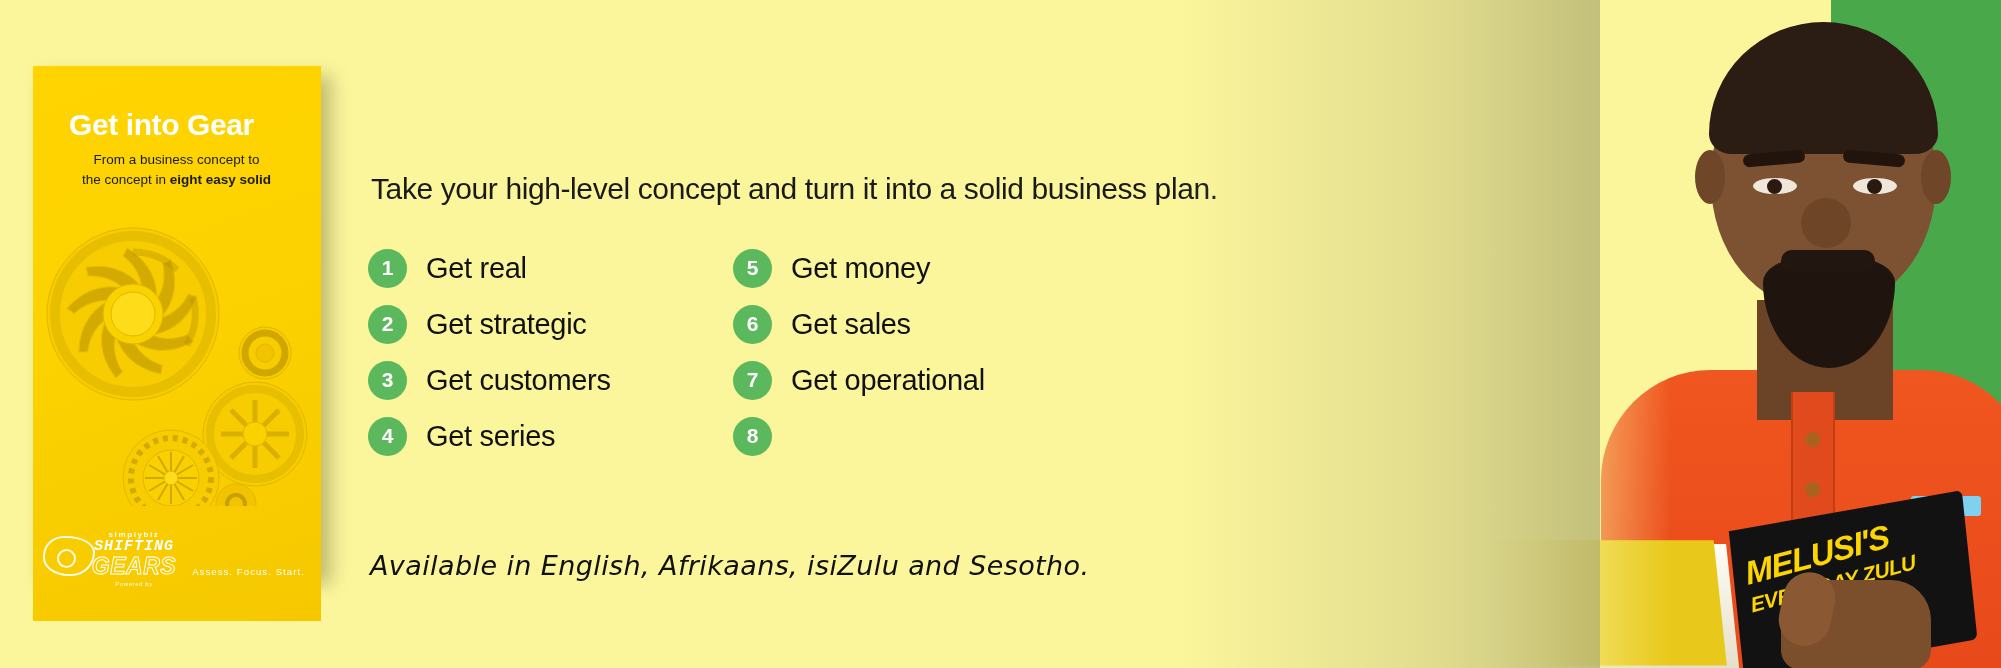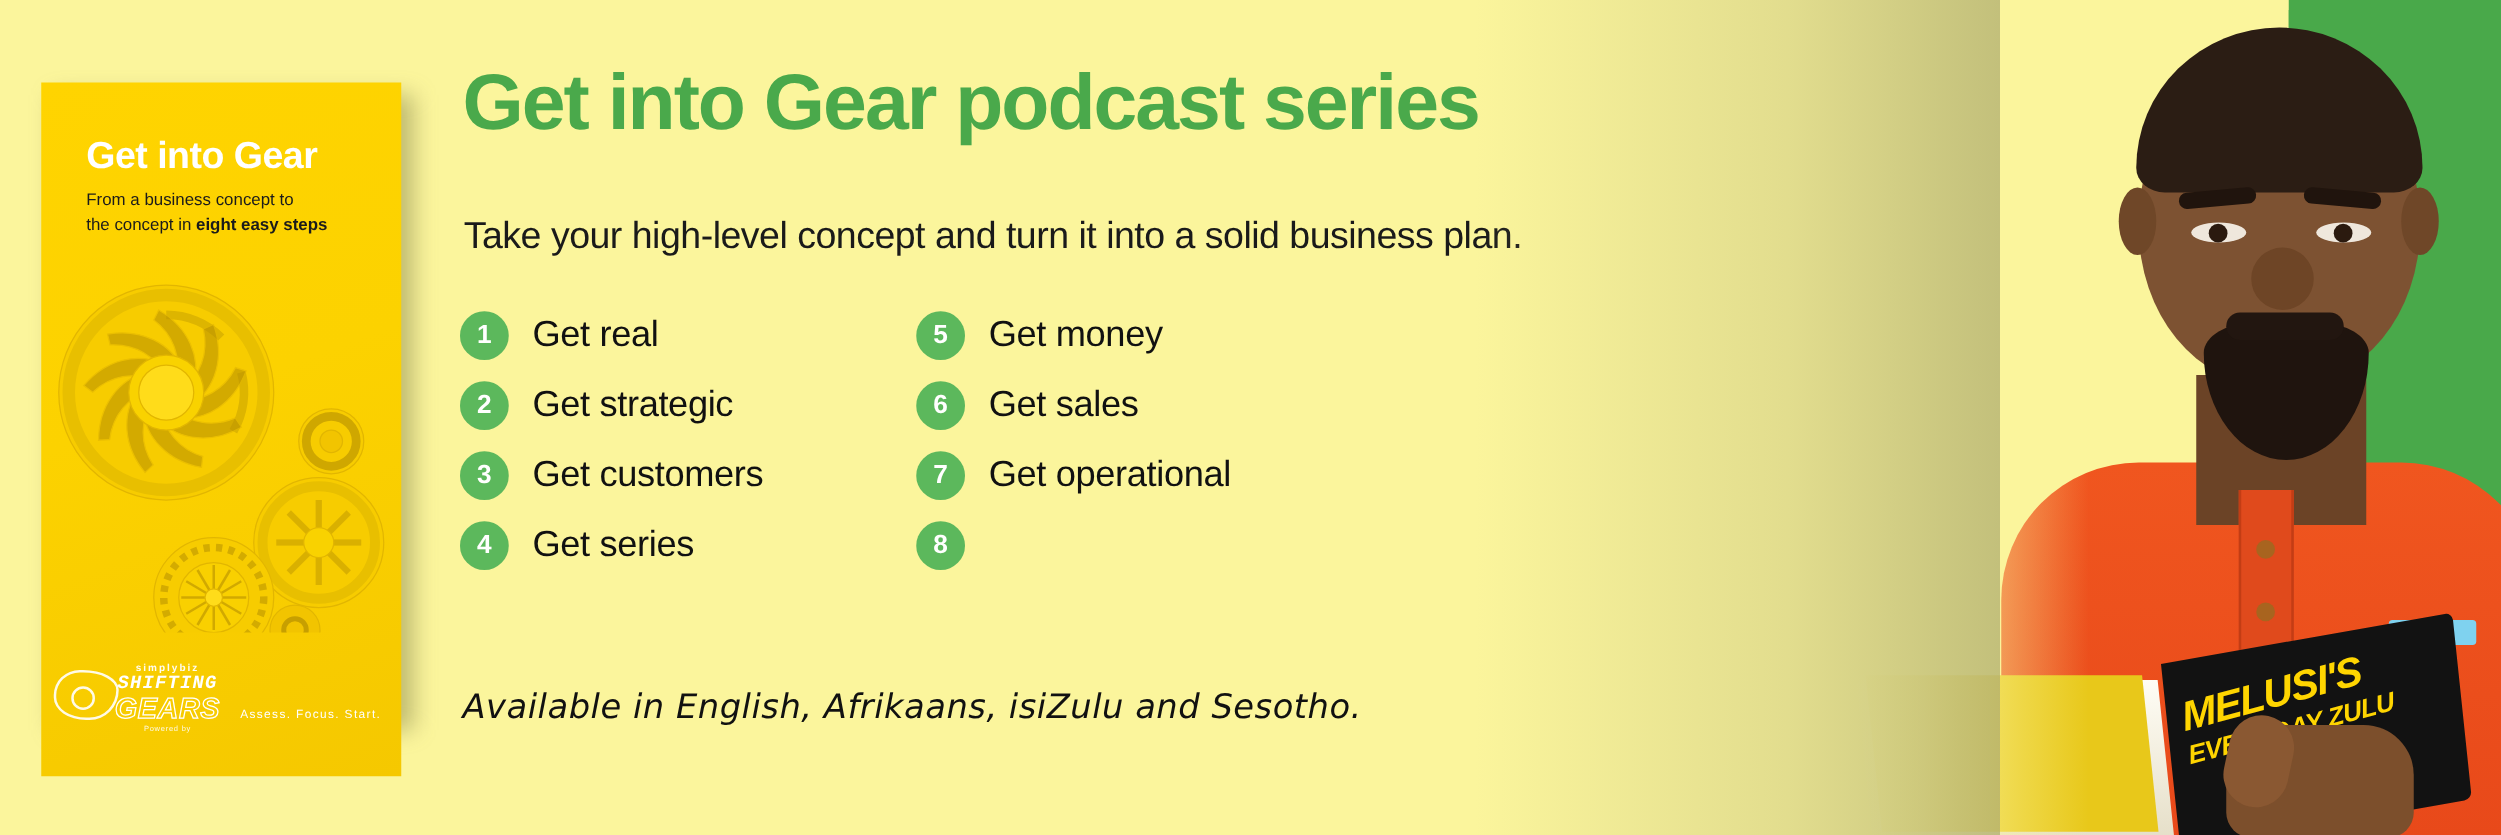--- a/index.html
+++ b/index.html
@@ -37,21 +37,21 @@
     position:absolute; left:0; top:0; width:288px; height:555px;
     background:linear-gradient(160deg,#ffd400 0%,#fcd200 45%,#f5c800 100%);
     overflow:hidden;
   }
   .cover-title{
     position:absolute; left:36px; top:42px;
     color:#ffffff; font-size:30px; font-weight:bold; letter-spacing:-0.4px;
   }
   .cover-sub{
     position:absolute; left:36px; top:84px; width:215px;
-    color:#1b1b1b; font-size:13.5px; line-height:1.45; font-weight:500;
+    color:#1b1b1b; font-size:13.5px; line-height:1.45; font-weight:500;text-align:center;
   }
   .cover-sub b{ font-weight:bold; }
 
   .gears{ position:absolute; left:0; top:150px; width:288px; height:290px; }
 
   .cover-logo{
     position:absolute; left:36px; bottom:34px; width:130px; color:#fff;
     text-align:center;
   }
   .logo-brand{ font-size:8px; letter-spacing:1.6px; font-weight:bold; opacity:.95; }
@@ -188,21 +188,21 @@
 
   <div class="bg-green-panel"></div>
   <div class="bg-yellow-strip"></div>
 
   <div class="cover-wrap">
     <div class="cover-shadow"></div>
     <div class="cover">
       <div class="cover-title">Get into Gear</div>
       <div class="cover-sub">
         <span>From a business concept to</span><br>
-        <span>the concept in </span><b>eight easy steps</b>
+        <span>the concept in </span><b>eight easy solid</b>
       </div>
 
       <div class="gears">
         <svg width="288" height="290" viewBox="0 0 288 290">
           <g fill="#f2c500" stroke="#e2b600" stroke-width="1">
             <g transform="translate(100,98)">
               <circle r="86" fill="#f7cc00"></circle>
               <g>
                 <circle r="78" fill="none" stroke="#e8bf00" stroke-width="10"></circle>
               </g>
@@ -281,21 +281,20 @@
         <div class="logo-brand">simplybiz</div>
         <div class="logo-shift">SHIFTING</div>
         <div class="logo-gears">GEARS</div>
         <div class="logo-power">Powered by</div>
       </div>
 
       <div class="cover-tagline">Assess. Focus. Start.</div>
     </div>
   </div>
 
-  <div class="headline">Get into Gear podcast series</div>
   <div class="subhead">Take your high-level concept and turn it into a solid business plan.</div>
 
   <div class="steps">
     <div class="col col-left">
       <div class="step">
         <div class="badge">1</div>
         <div class="step-label">Get real</div>
       </div>
       <div class="step">
         <div class="badge">2</div>

